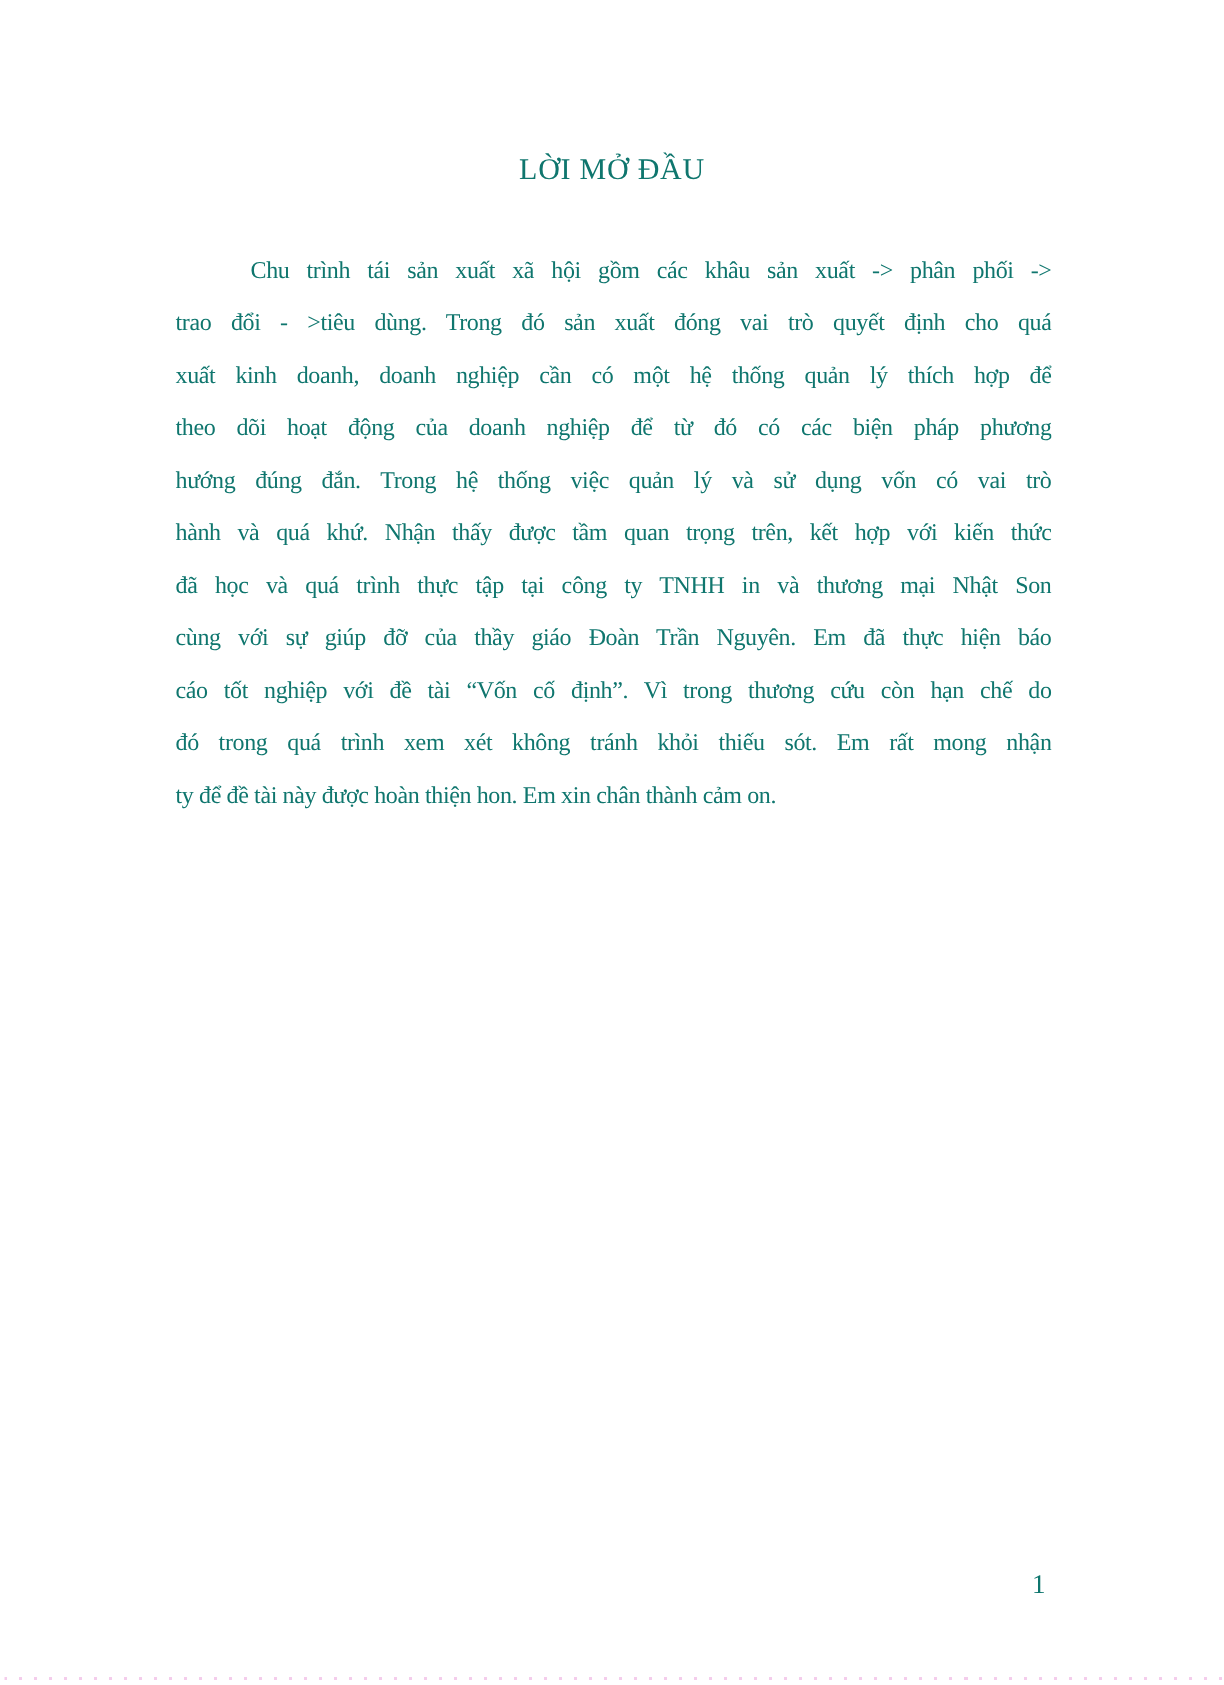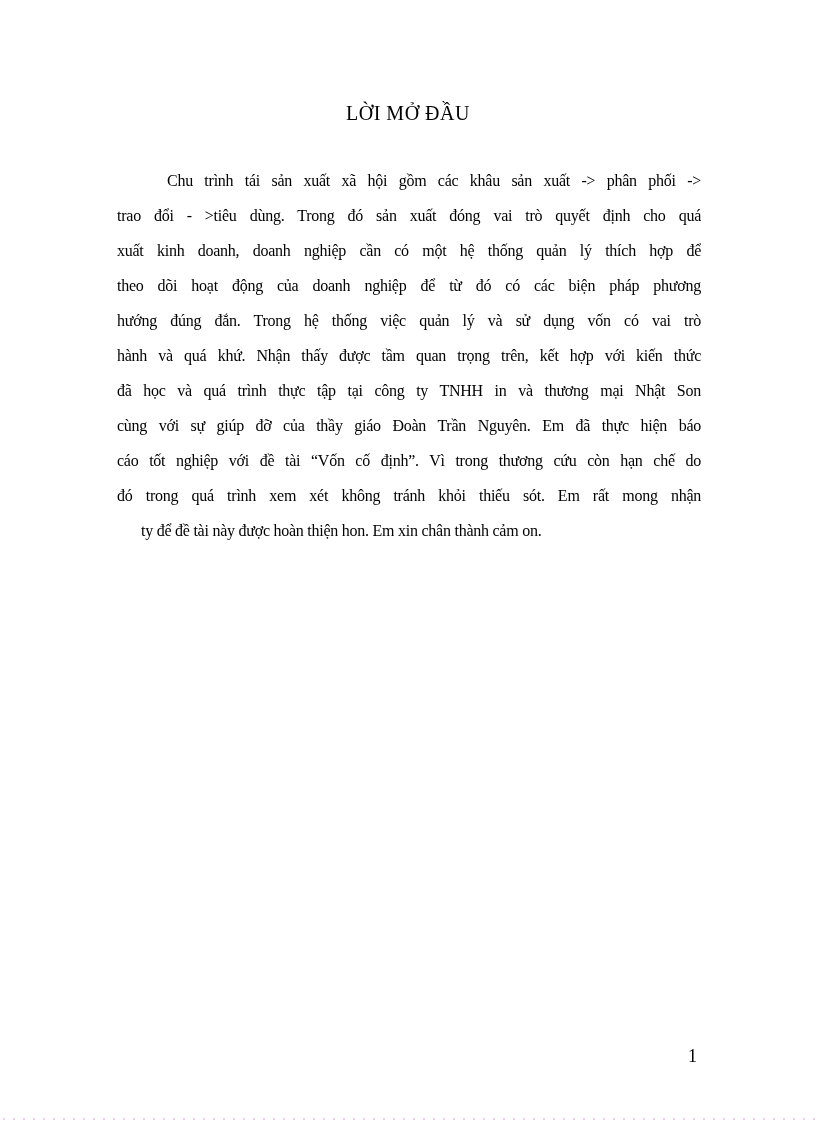--- a/index.html
+++ b/index.html
@@ -7,21 +7,21 @@
     padding: 0;
     background: #ffffff;
   }
   .page {
     position: relative;
     width: 816px;
     height: 1123px;
     background: #ffffff;
     overflow: hidden;
     font-family: "Liberation Serif", "DejaVu Serif", serif;
-    color: #000000;
+    color: #0f766e;
   }
   .doc-title {
     margin: 0;
     padding-top: 100px;
     height: 26px;
     line-height: 26px;
     text-align: center;
     font-size: 20px;
     font-weight: normal;
     letter-spacing: 0.5px;
@@ -41,21 +41,20 @@
     text-align-last: justify;
     white-space: nowrap;
     overflow: hidden;
   }
   .line.first {
     text-indent: 50px;
   }
   .line.last {
     text-align: left;
     text-align-last: left;
-    margin-left: 24px;
   }
   .page-number {
     position: absolute;
     top: 1045px;
     left: 117px;
     width: 584px;
     text-align: right;
     font-size: 18px;
     line-height: 22px;
     padding-right: 4px;

